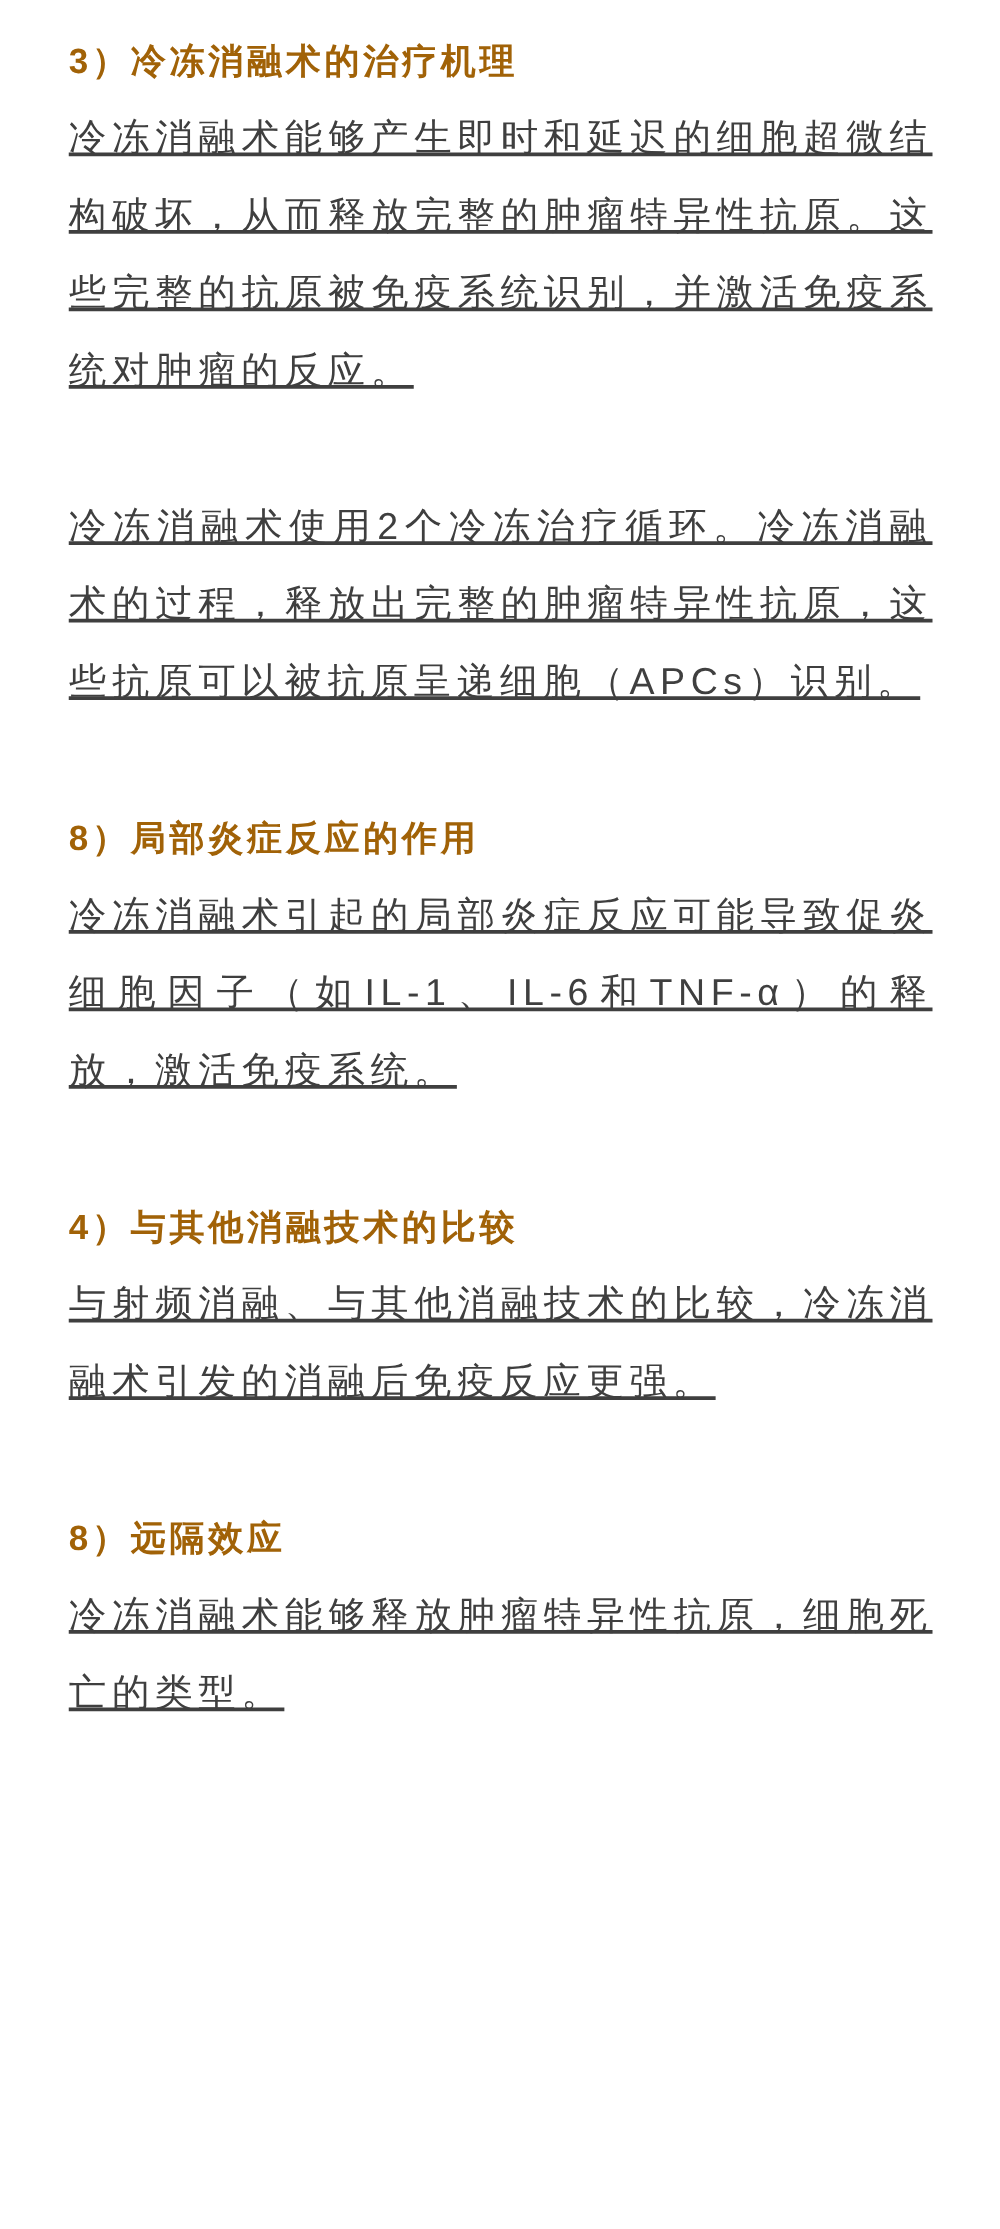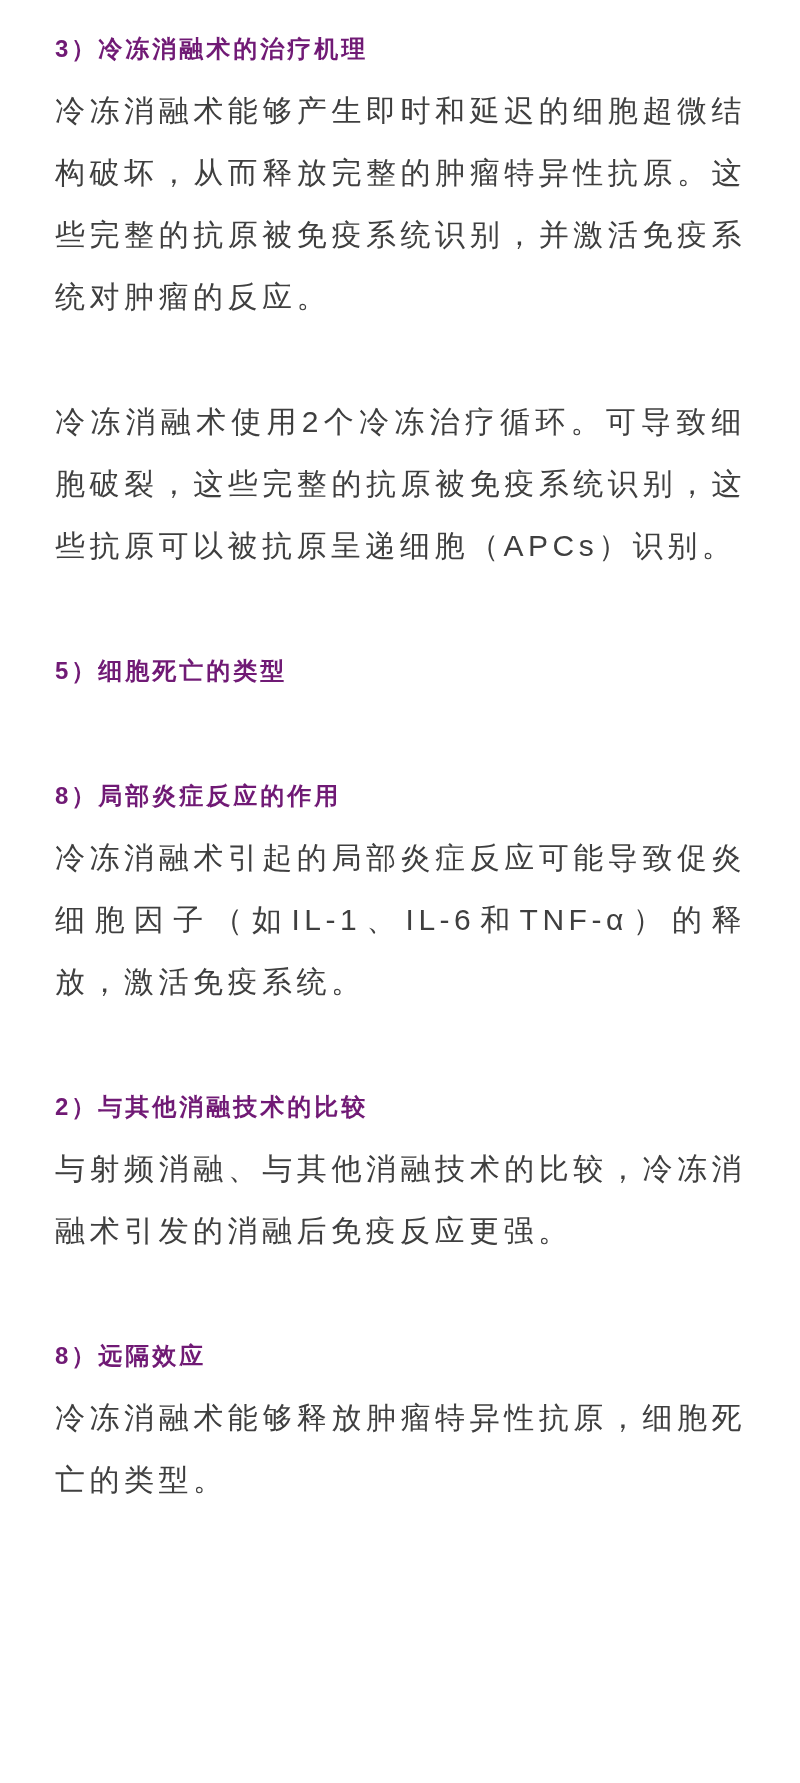--- a/index.html
+++ b/index.html
@@ -16,65 +16,65 @@
     font-family: "Liberation Sans", "DejaVu Sans", sans-serif;
   }
   .section {
     margin: 0 0 63px 0;
   }
   .section:last-child {
     margin-bottom: 0;
   }
   .section-heading {
     margin: 0;
-    font-size: 24px;
+    font-size: 28px;
     font-weight: 700;
     line-height: 62px;
     letter-spacing: 3px;
-    color: #701a75;
+    color: #a16207;
     white-space: nowrap;
   }
   .section-body {
     margin: 0;
     font-size: 30px;
     font-weight: 400;
     line-height: 62px;
     letter-spacing: 4.5px;
     color: #3f3f3f;
     text-align: justify;
     text-justify: inter-ideograph;
     word-break: break-all;
     overflow-wrap: anywhere;
+    text-decoration: underline;
   }
 </style>
 </head>
 <body>
 
 <div class="page">
 
   <div class="section">
     <h2 class="section-heading">3）冷冻消融术的治疗机理</h2>
     <p class="section-body">冷冻消融术能够产生即时和延迟的细胞超微结构破坏，从而释放完整的肿瘤特异性抗原。这些完整的抗原被免疫系统识别，并激活免疫系统对肿瘤的反应。</p>
   </div>
 
   <div class="section">
-    <p class="section-body">冷冻消融术使用2个冷冻治疗循环。可导致细胞破裂，这些完整的抗原被免疫系统识别，这些抗原可以被抗原呈递细胞（APCs）识别。</p>
+    <p class="section-body">冷冻消融术使用2个冷冻治疗循环。冷冻消融术的过程，释放出完整的肿瘤特异性抗原，这些抗原可以被抗原呈递细胞（APCs）识别。</p>
   </div>
 
   <div class="section">
-    <h2 class="section-heading">5）细胞死亡的类型</h2>
   </div>
 
   <div class="section">
     <h2 class="section-heading">8）局部炎症反应的作用</h2>
     <p class="section-body">冷冻消融术引起的局部炎症反应可能导致促炎细胞因子（如IL-1、IL-6和TNF-α）的释放，激活免疫系统。</p>
   </div>
 
   <div class="section">
-    <h2 class="section-heading">2）与其他消融技术的比较</h2>
+    <h2 class="section-heading">4）与其他消融技术的比较</h2>
     <p class="section-body">与射频消融、与其他消融技术的比较，冷冻消融术引发的消融后免疫反应更强。</p>
   </div>
 
   <div class="section">
     <h2 class="section-heading">8）远隔效应</h2>
     <p class="section-body">冷冻消融术能够释放肿瘤特异性抗原，细胞死亡的类型。</p>
   </div>
 
 </div>
 

